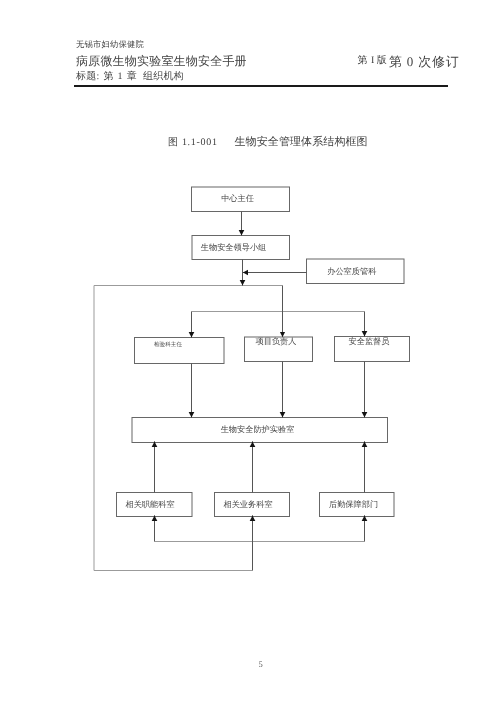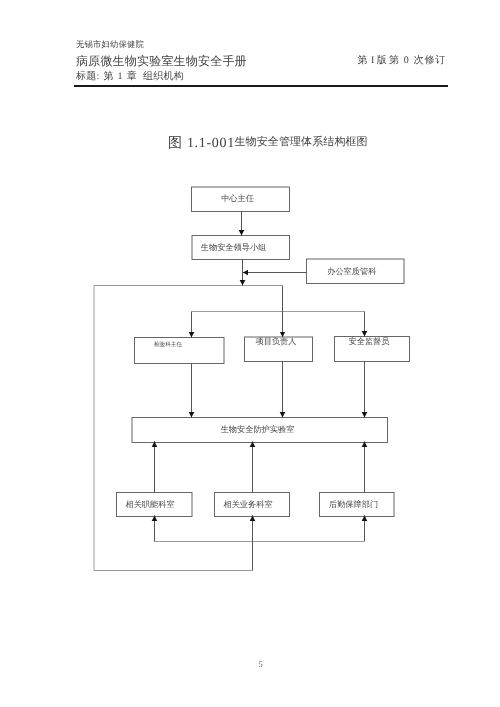--- a/index.html
+++ b/index.html
@@ -21,24 +21,24 @@
   .rule { position:absolute; background:#1a1a1a; }
 </style>
 </head>
 <body>
 
 <div class="page">
   <div class="hdr-left" style="top:39.9px;font-size:8.3px">无锡市妇幼保健院</div>
   <div class="hdr-left" style="top:53.1px;font-size:12px">病原微生物实验室生物安全手册</div>
   <div class="hdr-left" style="top:69.3px;font-size:10px"><span>标题:</span><span class="sp" style="display:inline-block;width:4px"></span><span>第</span><span class="sp" style="display:inline-block;width:4px"></span><span>1</span><span class="sp" style="display:inline-block;width:4px"></span><span>章</span><span class="sp" style="display:inline-block;width:6px"></span><span>组织机构</span></div>
   <div class="hdr-right" style="left:346.5px;top:53.1px;font-size:10px;letter-spacing:0.4px"><span>第</span><span class="sp" style="display:inline-block;width:3px"></span><span>I</span><span class="sp" style="display:inline-block;width:2px"></span><span>版</span></div>
-  <div class="hdr-right" style="left:378px;top:53.1px;font-size:10px;letter-spacing:0.8px"><span>第</span><span class="sp" style="display:inline-block;width:4px"></span><span>0</span><span class="sp" style="display:inline-block;width:4px"></span><span>次修订</span></div>
+  <div class="hdr-right" style="left:378px;top:53.1px;font-size:13px;letter-spacing:0.8px"><span>第</span><span class="sp" style="display:inline-block;width:4px"></span><span>0</span><span class="sp" style="display:inline-block;width:4px"></span><span>次修订</span></div>
   <div class="rule" style="left: 63px; top: 84.5px; width: 374px; height: 2px; background: rgb(26, 26, 26);"></div>
 
-  <div class="abs" style="left:157px;top:135px;font-size:14px;letter-spacing:0.7px">图 1.1-001</div>
+  <div class="abs" style="left:157px;top:135px;font-size:10px;letter-spacing:0.7px">图 1.1-001</div>
   <div class="abs" style="left:223.5px;top:135px;font-size:11px;letter-spacing:0.1px">生物安全管理体系结构框图</div>
 
   <svg id="chart" width="500" height="707" viewBox="0 0 500 707">
     <defs>
       <marker id="ad" markerWidth="8" markerHeight="8" refX="5.6" refY="4" orient="auto" markerUnits="userSpaceOnUse">
         <path d="M0 1.2 L5.4 4 L0 6.8 Z" fill="#131313"></path>
       </marker>
     </defs>
     <g id="g-boxes" class="boxes" fill="none" stroke-width="1" stroke="#676767">
         <rect x="180.5" y="187" width="98" height="24.5"></rect>

